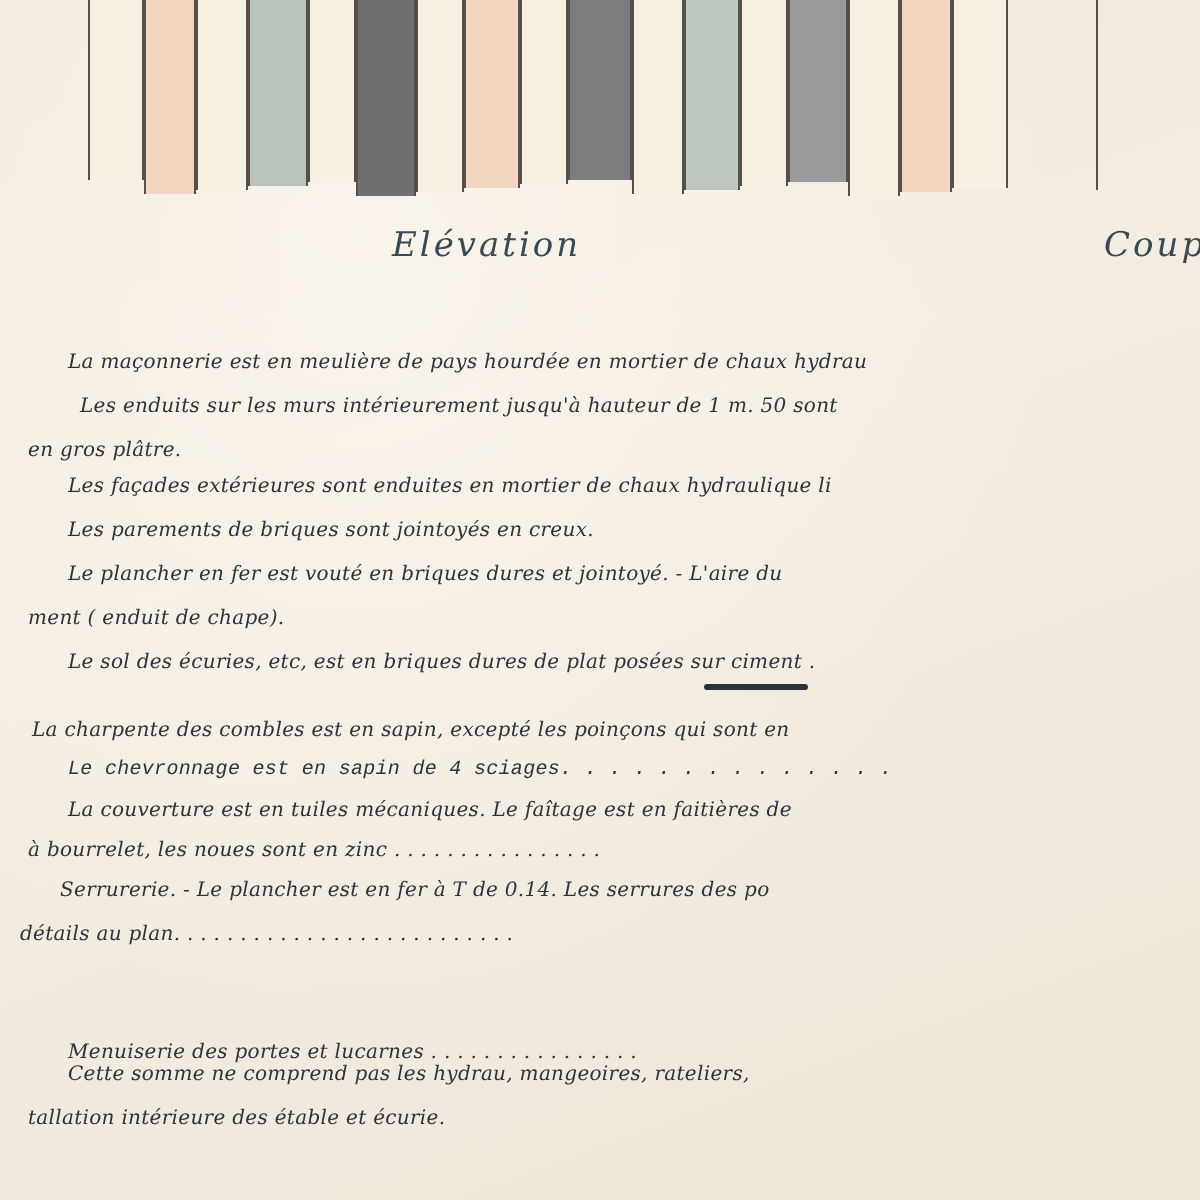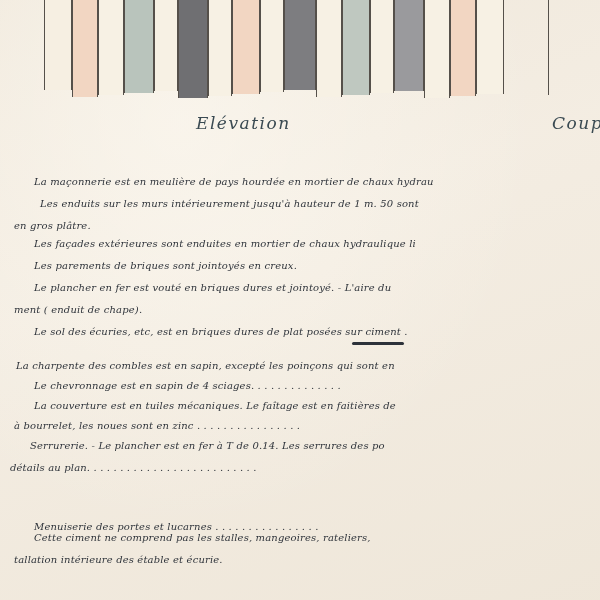--- a/index.html
+++ b/index.html
@@ -155,24 +155,24 @@
     <div class="line" style="left:14px; top:58px;">en gros plâtre.</div>
     <div class="line" style="left:34px; top:76px;">Les façades extérieures sont enduites en mortier de chaux hydraulique li</div>
     <div class="line" style="left:34px; top:98px;text-align:right;">Les parements de briques sont jointoyés en creux.</div>
     <div class="line" style="left:14px; top:142px;">ment ( enduit de chape).</div>
     <div class="line" style="left:34px; top:120px;">Le plancher en fer est vouté en briques dures et jointoyé. - L'aire du</div>
     <div class="line" style="left:34px; top:164px;font-style:italic;">Le sol des écuries, etc, est en briques dures de plat posées sur ciment .</div>
 
     <div id="rule-divider"></div>
 
     <div class="line" style="left:16px; top:198px;">La charpente des combles est en sapin, excepté les poinçons qui sont en</div>
-    <div class="line" style="left:34px; top:218px;">Le chevronnage est en sapin de 4 sciages. . . . . . . . . . . . . .</div>
+    <div class="line" style="left:34px; top:218px;font-family:Liberation Mono, monospace;">Le chevronnage est en sapin de 4 sciages. . . . . . . . . . . . . .</div>
     <div class="line" style="left:34px; top:238px;">La couverture est en tuiles mécaniques. Le faîtage est en faitières de</div>
     <div class="line" style="left:14px; top:258px;text-align:right;">à bourrelet, les noues sont en zinc . . . . . . . . . . . . . . . .</div>
     <div class="line" style="left:30px; top:278px;">Serrurerie. - Le plancher est en fer à T de 0.14. Les serrures des po</div>
     <div class="line" style="left:10px; top:300px;">détails au plan. . . . . . . . . . . . . . . . . . . . . . . . . .</div>
     <div class="line" style="left:34px; top:320px;margin-top:39px;">Menuiserie des portes et lucarnes . . . . . . . . . . . . . . . .</div>
 
-    <div class="line" style="left:34px; top:370px;">Cette ciment ne comprend pas les stalles, mangeoires, rateliers,</div>
+    <div class="line" style="left:34px; top:370px;">Cette somme ne comprend pas les hydrau, mangeoires, rateliers,</div>
     <div class="line" style="left:14px; top:392px;">tallation intérieure des étable et écurie.</div>
   </div>
 
 </div>
 
 </body></html>

